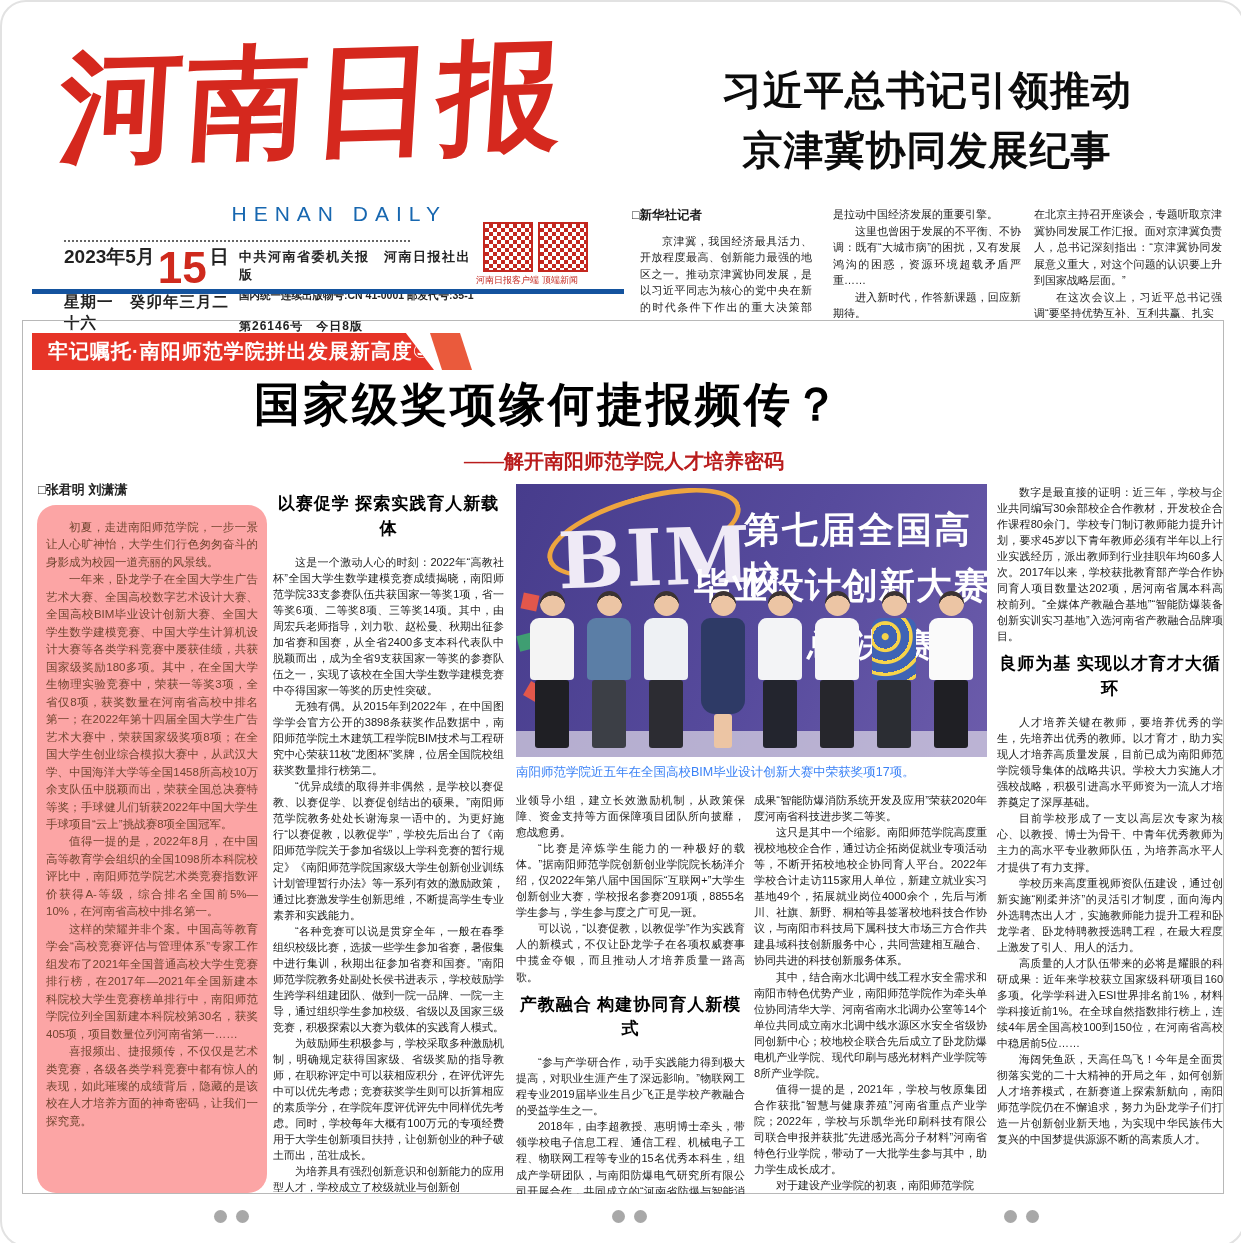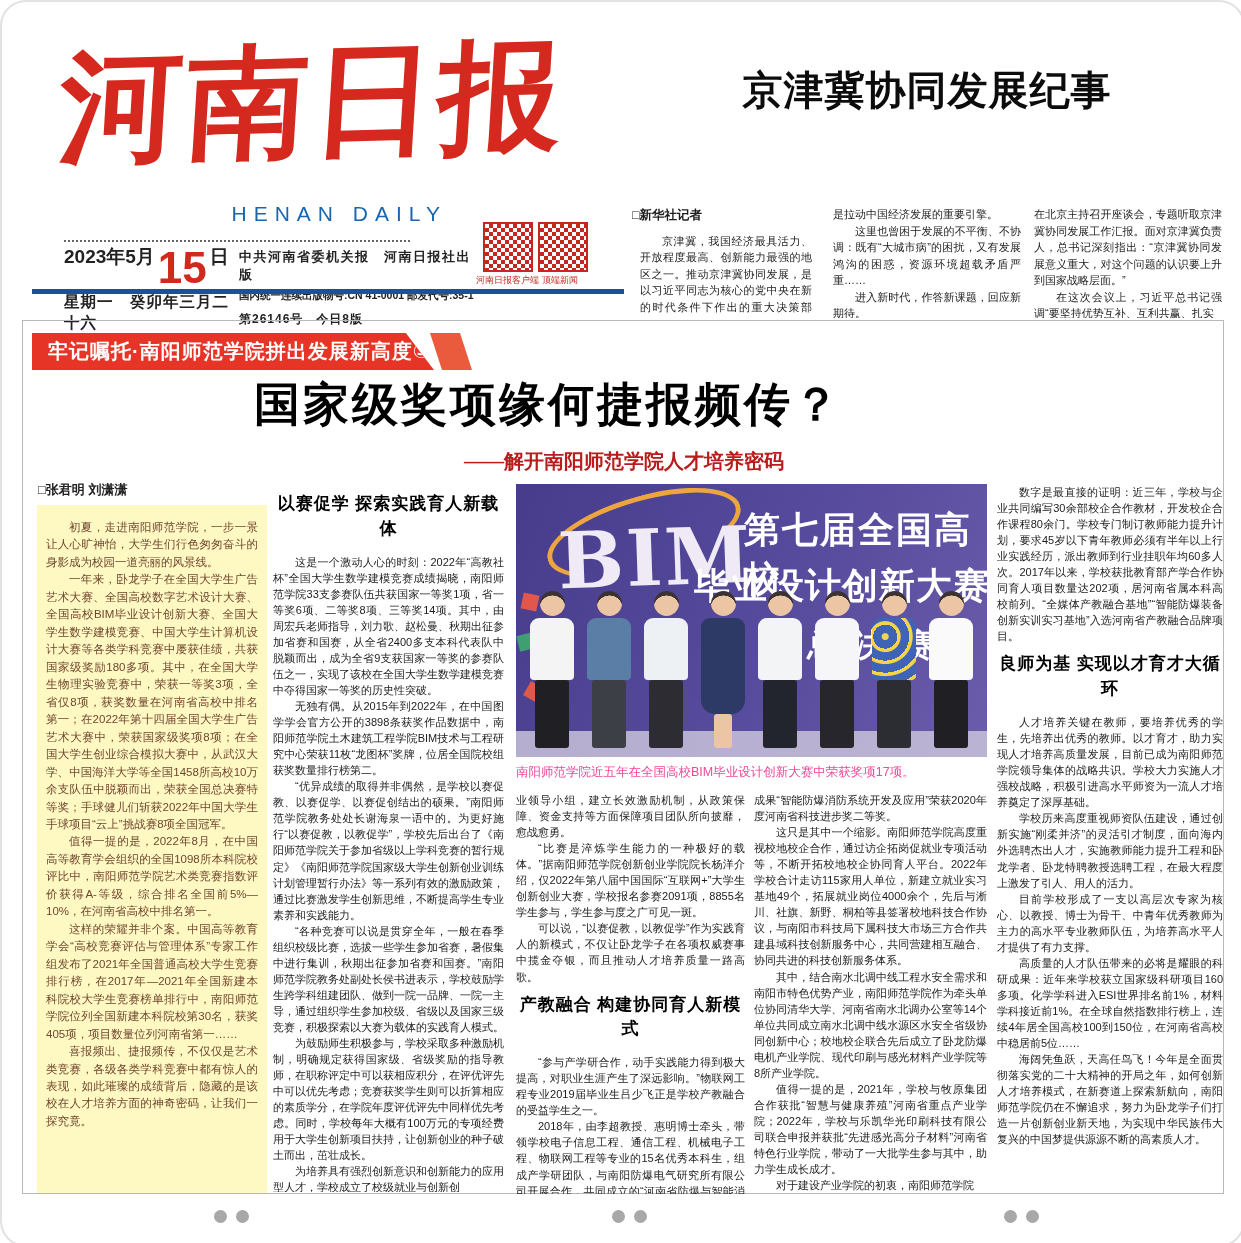--- a/index.html
+++ b/index.html
@@ -12,21 +12,21 @@
   .logo-en{position:absolute;left:205px;top:200px;width:240px;text-align:right;color:#1767b0;
         font-size:21px;letter-spacing:7px;font-weight:500;}
   .dotline{position:absolute;left:62px;top:238px;width:346px;border-top:2px dotted #666;}
   .dateblock{position:absolute;left:62px;top:242px;width:175px;}
   .date-row{display:flex;align-items:flex-start;font-weight:700;font-size:19px;color:#222;}
   .big15{font-size:44px;line-height:0.9;color:#cf2a1d;font-weight:700;margin:0 3px;position:relative;top:4px;}
   .lunar-row{margin-top:8px;font-size:15.5px;font-weight:700;letter-spacing:1px;}
   .pubinfo{position:absolute;left:237px;top:246px;width:235px;}
   .pub1{font-size:13px;font-weight:700;letter-spacing:1.5px;}
   .pub2{font-size:10.5px;font-weight:600;margin-top:5px;}
-  .pub3{font-size:12px;font-weight:700;margin-top:8px;letter-spacing:1px;}
+  .pub3{font-size:12px;font-weight:700;margin-top:15px;letter-spacing:1px;}
   .qr{position:absolute;top:220px;width:46px;height:46px;border:2px solid #c4271f;
       background:repeating-conic-gradient(#c4271f 0 25%,#fff 0 50%) 0 0/8px 8px;}
   .qr1{left:481px;} .qr2{left:536px;}
   .qr-label{position:absolute;top:272px;font-size:9px;color:#c4271f;white-space:nowrap;}
   .qrl1{left:474px;} .qrl2{left:540px;}
   .blue-line{position:absolute;left:30px;top:287px;width:592px;height:5px;background:#14539e;}
   
   .ta-headline{position:absolute;left:630px;top:58px;width:590px;text-align:center;
         font-size:40px;font-weight:900;line-height:1.5;color:#0c0c0c;letter-spacing:1px;}
   .ta-cols{position:absolute;left:630px;top:204px;width:590px;height:112px;overflow:hidden;
@@ -44,23 +44,23 @@
         font-family:"Liberation Serif","DejaVu Serif",serif;font-size:46px;font-weight:900;
         letter-spacing:3px;color:#000;}
   .m-sub{position:absolute;left:252px;top:446px;width:740px;text-align:center;
         font-family:"Liberation Serif","DejaVu Serif",serif;font-size:20px;font-weight:600;color:#b91c1c;}
   .byline2{position:absolute;left:36px;top:479px;font-size:13px;font-weight:700;}
   
   .col p{margin:0;text-indent:2em;}
   .col p.cont{text-indent:0;}
   .col{font-size:11px;line-height:1.46;text-align:justify;color:#1b1b1b;overflow:hidden;position:absolute;}
   .col h2{font-size:17px;font-weight:800;text-align:center;letter-spacing:1px;color:#000;margin:8px 0 12px;}
-  .intro-box{position:absolute;left:35px;top:503px;width:230px;height:688px;background:#fef9c3;
+  .intro-box{position:absolute;left:35px;top:503px;width:230px;height:688px;background:#fca5a5;
         color:#70452f;padding:14px 9px;box-sizing:border-box;font-size:11.5px;line-height:1.52;
-        text-align:justify;overflow:hidden;}
+        text-align:justify;overflow:hidden;border-radius:19px;}
   .intro-box p{margin:0;text-indent:2em;}
   .col2{left:271px;top:482px;width:231px;height:708px;}
   .col3{left:514px;top:790px;width:229px;height:402px;}
   .col4{left:752px;top:790px;width:233px;height:402px;}
   .col5{left:995px;top:482px;width:226px;height:708px;}
   
   .photo{position:absolute;left:514px;top:482px;width:471px;height:273px;overflow:hidden;
         background:linear-gradient(115deg,#473c8c 0%,#574b9d 55%,#6c5cab 100%);}
   .photo .floor{position:absolute;bottom:0;left:0;right:0;height:26px;background:#cfc9de;opacity:.8;}
   .deco{position:absolute;width:16px;height:16px;}
@@ -85,21 +85,21 @@
   .person:nth-child(2){--shirt:#5b7ea6;--pants:#3c3f46;}
   .person:nth-child(3){--shirt:#eef1f4;--pants:#2c2c32;}
   .person:nth-child(4){--shirt:#2e3a66;--pants:#2e3a66;}
   .person:nth-child(4) .torso{height:96px;border-radius:9px 9px 14px 14px;}
   .person:nth-child(4) .legs{height:34px;background:#ecc5a4;width:18px;}
   .person:nth-child(5){--shirt:#f3f4f6;--pants:#23252e;}
   .person:nth-child(6){--shirt:#f6f6f8;--pants:#26262c;}
   .person:nth-child(7){--shirt:#3f63b5;--pants:#2b2d33;}
   .person:nth-child(7) .torso{background:repeating-radial-gradient(circle at 30% 30%,#f6d34a 0 3px,#3f63b5 4px 12px);}
   .person:nth-child(8){--shirt:#fafafa;--pants:#1f1f24;}
-  .caption{position:absolute;left:514px;top:762px;width:471px;font-size:12.5px;color:#ec4899;}
+  .caption{position:absolute;left:514px;top:762px;width:471px;font-size:12.5px;color:#3b82f6;}
   
   .dots{position:absolute;top:1208px;display:flex;gap:9px;}
   .dots span{width:13px;height:13px;border-radius:50%;background:#a8a8a8;display:block;}
   .dg1{left:212px;} .dg2{left:610px;} .dg3{left:1002px;}
 </style>
 </head>
 <body>
 
 <div class="page">
 
@@ -119,20 +119,21 @@
     <div class="pub2">国内统一连续出版物号:CN 41-0001 邮发代号:35-1</div>
     <div class="pub3">第26146号　今日8版</div>
   </div>
   <div class="qr qr1"></div>
   <div class="qr qr2"></div>
   <div class="qr-label qrl1">河南日报客户端</div>
   <div class="qr-label qrl2">顶端新闻</div>
   <div class="blue-line"></div>
 
   <div class="ta-headline">
+    <div>习近平总书记引领推动</div>
     <div>京津冀协同发展纪事</div>
   </div>
   <div class="ta-cols">
     <div class="ta-col">
       <p class="ta-byline">□新华社记者</p>
       <p style="margin:8px;text-indent:2em;">京津冀，我国经济最具活力、开放程度最高、创新能力最强的地区之一。推动京津冀协同发展，是以习近平同志为核心的党中央在新的时代条件下作出的重大决策部署，是促进区域协调发</p>
     </div>
     <div class="ta-col">
       <p style="margin:0;">是拉动中国经济发展的重要引擎。</p>
       <p style="margin:0;text-indent:2em;">这里也曾困于发展的不平衡、不协调：既有“大城市病”的困扰，又有发展鸿沟的困惑，资源环境超载矛盾严重……</p>
@@ -238,22 +239,22 @@
     <p>这只是其中一个缩影。南阳师范学院高度重视校地校企合作，通过访企拓岗促就业专项活动等，不断开拓校地校企协同育人平台。2022年学校合计走访115家用人单位，新建立就业实习基地49个，拓展就业岗位4000余个，先后与淅川、社旗、新野、桐柏等县签署校地科技合作协议，与南阳市科技局下属科技大市场三方合作共建县域科技创新服务中心，共同营建相互融合、协同共进的科技创新服务体系。</p>
     <p>其中，结合南水北调中线工程水安全需求和南阳市特色优势产业，南阳师范学院作为牵头单位协同清华大学、河南省南水北调办公室等14个单位共同成立南水北调中线水源区水安全省级协同创新中心；校地校企联合先后成立了卧龙防爆电机产业学院、现代印刷与感光材料产业学院等8所产业学院。</p>
     <p>值得一提的是，2021年，学校与牧原集团合作获批“智慧与健康养殖”河南省重点产业学院；2022年，学校与乐凯华光印刷科技有限公司联合申报并获批“先进感光高分子材料”河南省特色行业学院，带动了一大批学生参与其中，助力学生成长成才。</p>
     <p>对于建设产业学院的初衷，南阳师范学院</p>
   </div>
 
   <div class="col col5">
     <p>数字是最直接的证明：近三年，学校与企业共同编写30余部校企合作教材，开发校企合作课程80余门。学校专门制订教师能力提升计划，要求45岁以下青年教师必须有半年以上行业实践经历，派出教师到行业挂职年均60多人次。2017年以来，学校获批教育部产学合作协同育人项目数量达202项，居河南省属本科高校前列。“全媒体产教融合基地”“智能防爆装备创新实训实习基地”入选河南省产教融合品牌项目。</p>
     <h2>良师为基 实现以才育才大循环</h2>
     <p>人才培养关键在教师，要培养优秀的学生，先培养出优秀的教师。以才育才，助力实现人才培养高质量发展，目前已成为南阳师范学院领导集体的战略共识。学校大力实施人才强校战略，积极引进高水平师资为一流人才培养奠定了深厚基础。</p>
+    <p>目前学校形成了一支以高层次专家为核心、以教授、博士为骨干、中青年优秀教师为主力的高水平专业教师队伍，为培养高水平人才提供了有力支撑。</p>
     <p>学校历来高度重视师资队伍建设，通过创新实施“刚柔并济”的灵活引才制度，面向海内外选聘杰出人才，实施教师能力提升工程和卧龙学者、卧龙特聘教授选聘工程，在最大程度上激发了引人、用人的活力。</p>
-    <p>目前学校形成了一支以高层次专家为核心、以教授、博士为骨干、中青年优秀教师为主力的高水平专业教师队伍，为培养高水平人才提供了有力支撑。</p>
     <p>高质量的人才队伍带来的必将是耀眼的科研成果：近年来学校获立国家级科研项目160多项。化学学科进入ESI世界排名前1%，材料学科接近前1%。在全球自然指数排行榜上，连续4年居全国高校100到150位，在河南省高校中稳居前5位……</p>
     <p>海阔凭鱼跃，天高任鸟飞！今年是全面贯彻落实党的二十大精神的开局之年，如何创新人才培养模式，在新赛道上探索新航向，南阳师范学院仍在不懈追求，努力为卧龙学子们打造一片创新创业新天地，为实现中华民族伟大复兴的中国梦提供源源不断的高素质人才。</p>
   </div>
 
   <div class="dots dg1">
       <span></span>
       <span></span>
     </div>
   <div class="dots dg2">
       <span></span>

